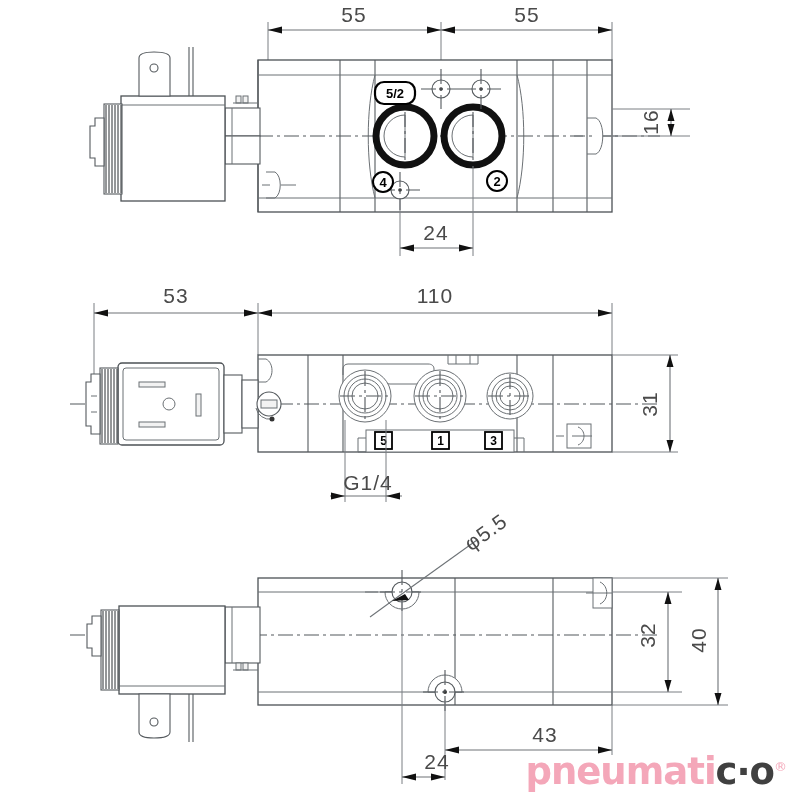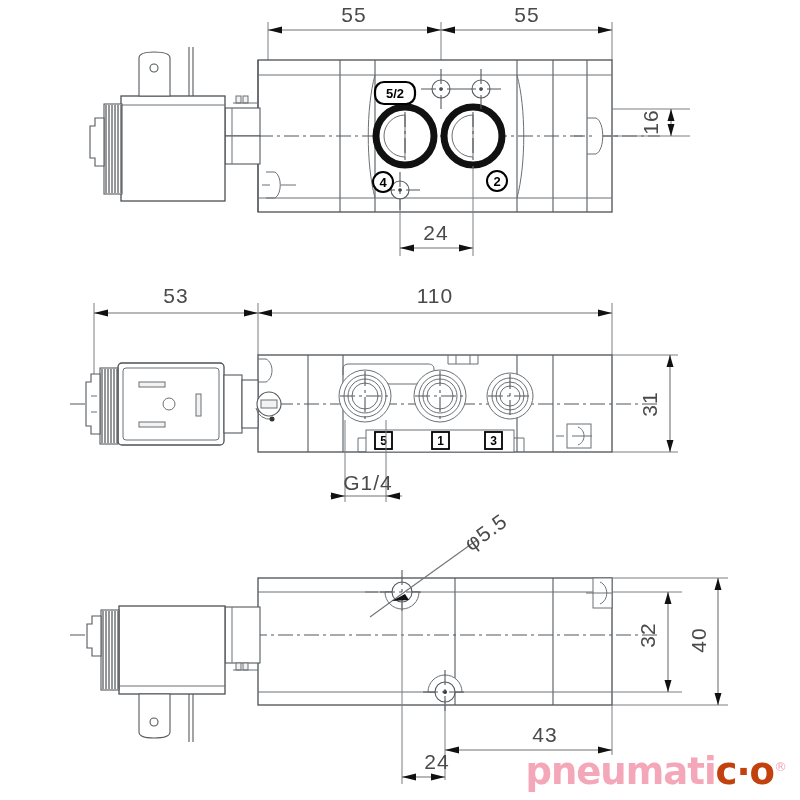--- a/index.html
+++ b/index.html
@@ -64,21 +64,21 @@
     bottom: 10px;
     font-family: "DejaVu Sans", sans-serif;
     font-size: 37px;
     font-weight: bold;
     letter-spacing: -1px;
     line-height: 1;
     white-space: nowrap;
     user-select: none;
   }
   #watermark .wm-a { color: #f4a7b9; margin-left: 13px; }
-  #watermark .wm-b { color: #c2410c; }
+  #watermark .wm-b { color: #404040; }
   #watermark .wm-r {
     color: #f4a7b9;
     font-size: 13px;
     vertical-align: super;
     font-weight: normal;
   }
 </style>
 </head>
 <body>
 

